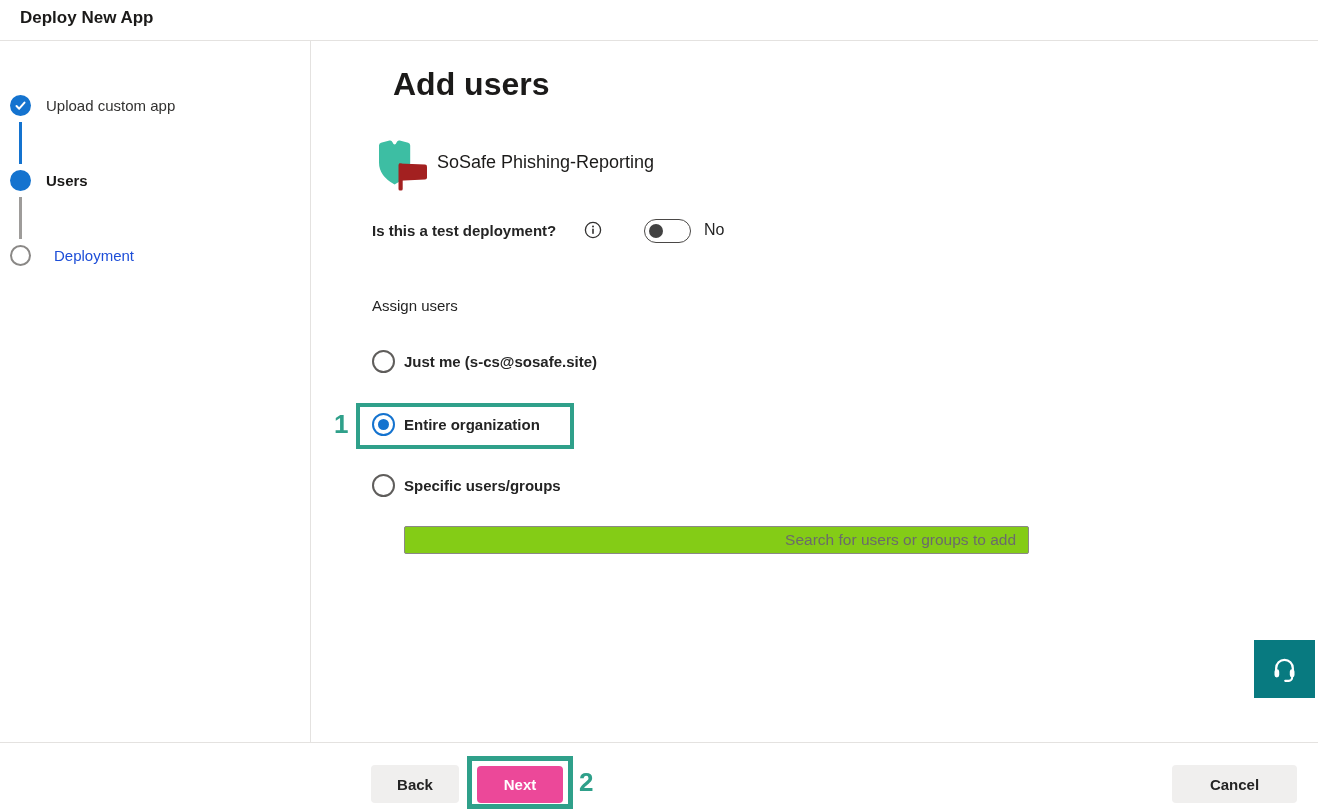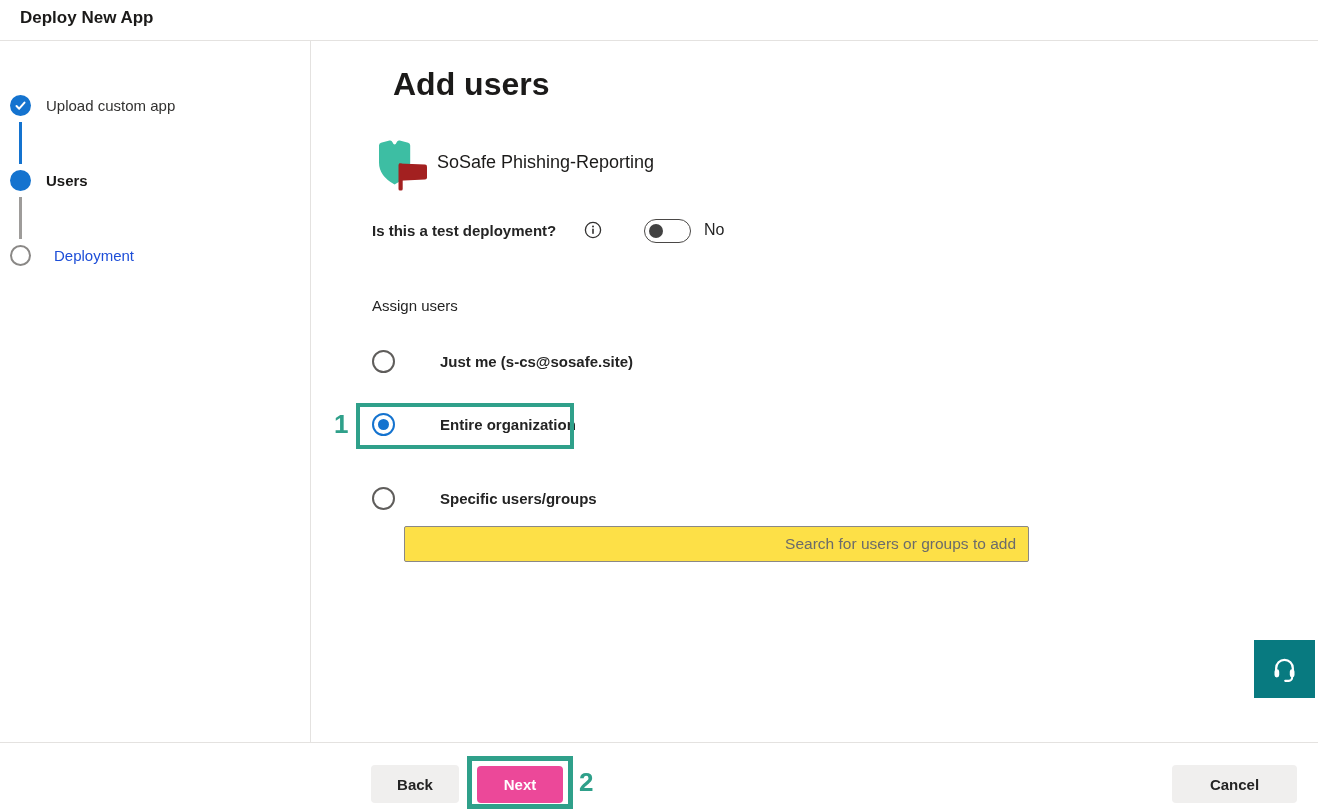--- a/index.html
+++ b/index.html
@@ -52,44 +52,44 @@
     position: absolute; left: 4px; top: 3.5px;
     width: 14px; height: 14px; border-radius: 50%; background: #424242;
   }
   .toggle-state { left: 704px; top: 221px; font-size: 16px; color: #242424; }
 
   .assign-label { left: 372px; top: 297px; font-size: 15px; color: #242424; }
 
   .radio-row { display: flex; align-items: center; gap: 9px; cursor: pointer; }
   .radio-row-1 { left: 372px; top: 350px; }
   .radio-row-2 { left: 372px; top: 413px; }
-  .radio-row-3 { left: 372px; top: 487px; }
+  .radio-row-3 { left: 372px; top: 474px; }
   .radio-circle {
     width: 23px; height: 23px; border-radius: 50%;
     border: 2px solid #5f5d5b; background: #fff; flex: 0 0 auto;
     display: flex; align-items: center; justify-content: center;
   }
   .radio-circle.checked { border-color: #1473cf; }
   .radio-dot { width: 11px; height: 11px; border-radius: 50%; background: #1473cf; }
-  .radio-label { font-size: 15px; font-weight: 700; color: #242424; white-space: nowrap; margin-left: 36px; }
+  .radio-label { font-size: 15px; font-weight: 700; color: #242424; white-space: nowrap; }
 
   .annotation-box {
     border: 4px solid #2fa08a; background: transparent; pointer-events: none;
   }
   .anno-box-1 { left: 356px; top: 403px; width: 218px; height: 46px; }
   .anno-box-2 { left: 467px; top: 756px; width: 106px; height: 53px; border-width: 5px; }
   .annotation-num {
     color: #2fa08a; font-size: 26px; font-weight: 700; pointer-events: none;
   }
   .anno-num-1 { left: 334px; top: 409px; }
   .anno-num-2 { left: 579px; top: 767px; }
 
   .search-input {
-    left: 404px; top: 526px; width: 625px; height: 36px;
-    border: 1px solid #8a8886; border-radius: 2px; background: #fde047;
+    left: 404px; top: 526px; width: 625px; height: 28px;
+    border: 1px solid #8a8886; border-radius: 2px; background: #84cc16;
     font-family: "Liberation Sans", sans-serif;
     font-size: 15.5px; color: #242424; padding: 0 12px; outline: none;
   }
   .search-input::placeholder { color: #6b6b6b; opacity: 1; }
 
   
   .btn {
     position: absolute; border: none; border-radius: 4px;
     font-family: "Liberation Sans", sans-serif;
     font-size: 15px; font-weight: 700; cursor: pointer;

